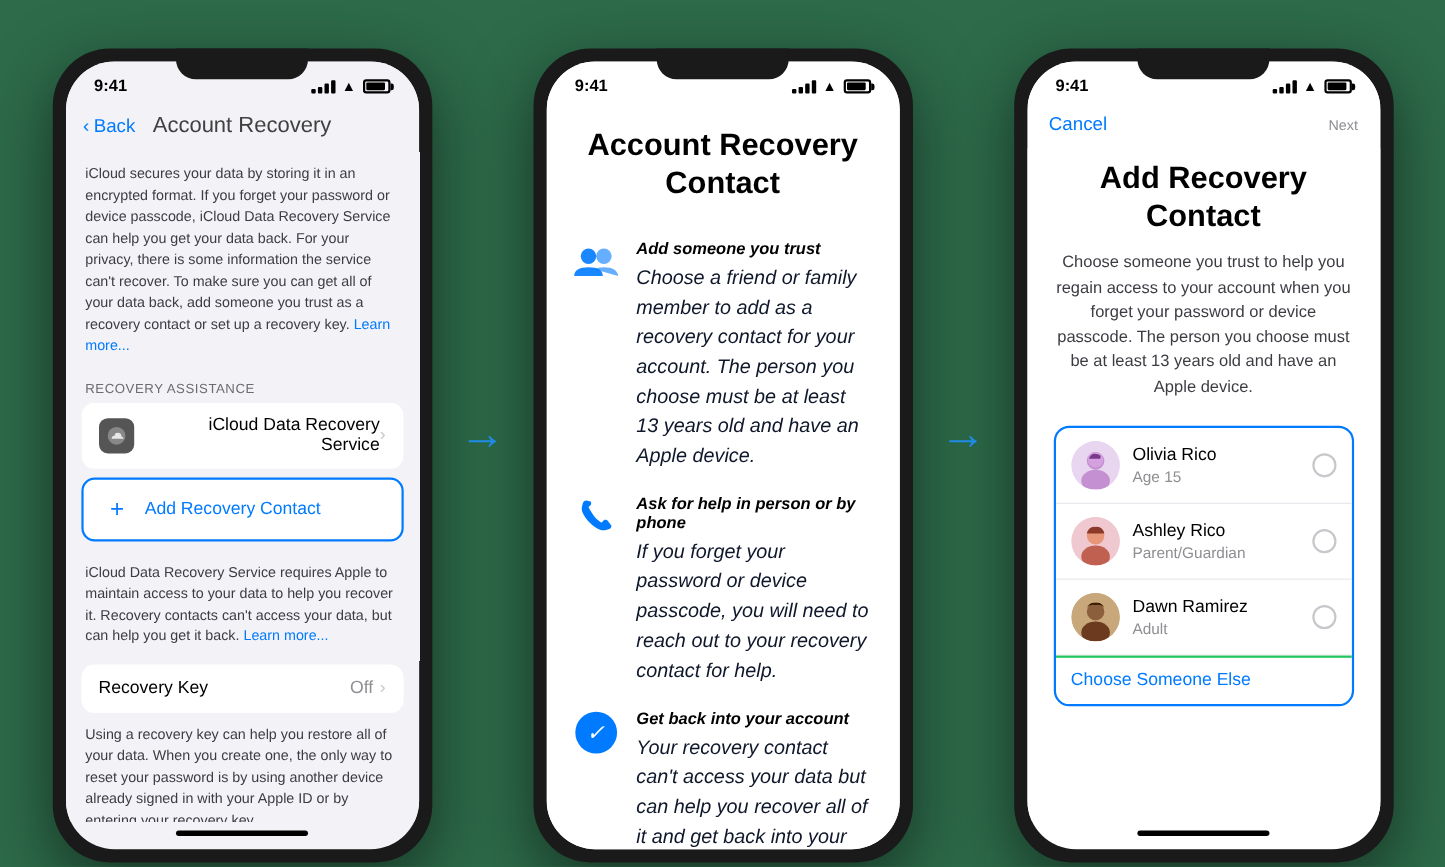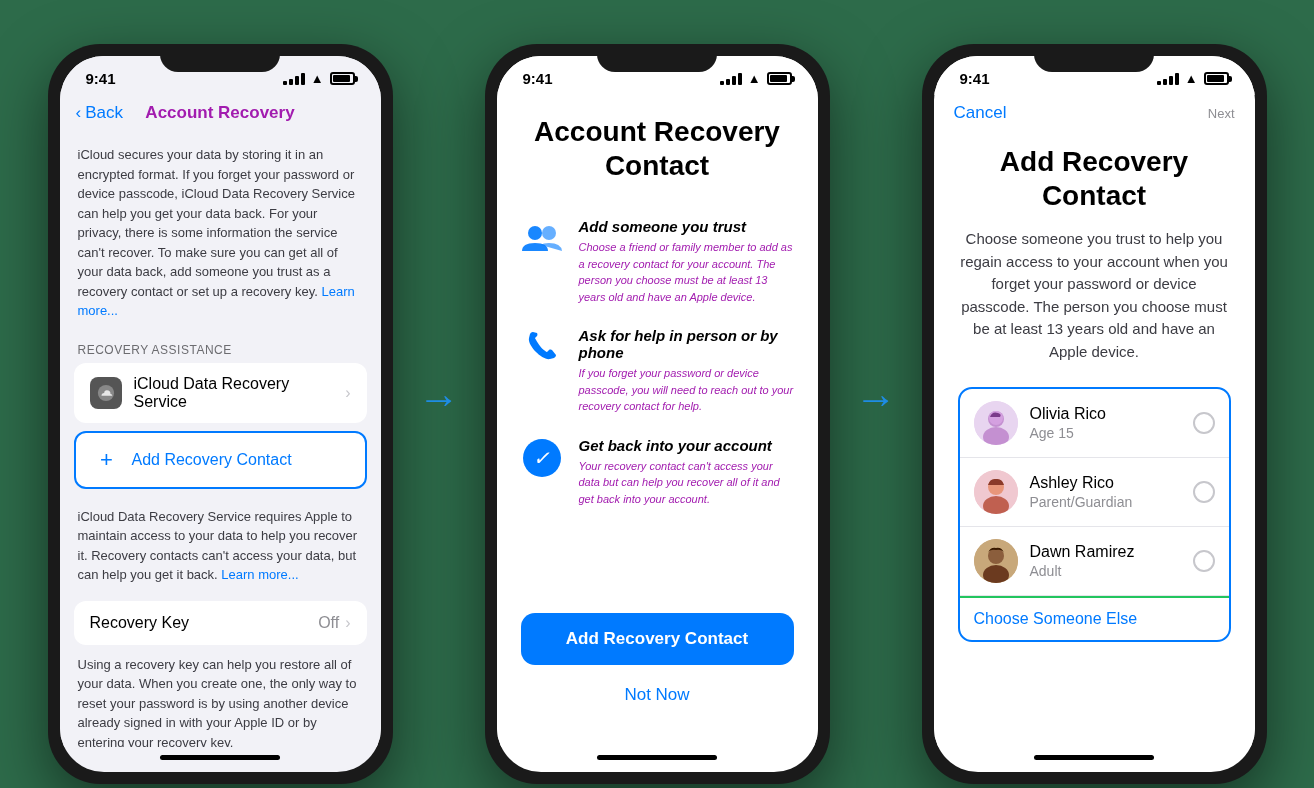--- a/index.html
+++ b/index.html
@@ -158,23 +158,23 @@
       position: absolute;
       left: 16px;
       display: flex;
       align-items: center;
       color: #007aff;
       font-size: 17px;
       gap: 4px;
     }
 
     .nav-title {
-      font-size: 17px;
-      font-weight: 700;
-      color: #a21caf;
+      font-size: 20px;
+      font-weight: 400;
+      color: #404040;
     }
 
     .p1-description {
       padding: 10px 18px 14px;
       font-size: 13px;
       color: #3c3c43;
       line-height: 1.5;
     }
 
     .p1-description a {
@@ -188,20 +188,21 @@
       color: #6c6c70;
       text-transform: uppercase;
       letter-spacing: 0.5px;
     }
 
     .list-group {
       background: #b91c1c;
       margin: 0 14px;
       border-radius: 12px;
       overflow: hidden;
+      text-align: right;
     }
 
     .list-item {
       display: flex;
       align-items: center;
       padding: 12px 16px;
       border-bottom: 1px solid #e5e5ea;
       background: #fff;
     }
 
@@ -353,22 +354,22 @@
     }
 
     .feature-text h3 {
       font-size: 15px;
       font-weight: 600;
       color: #000;
       margin-bottom: 4px;
     }
 
     .feature-text p {
-      font-size: 11px;
-      color: #a21caf;
+      font-size: 18px;
+      color: #0f172a;
       line-height: 1.5;
     }
 
     .p2-buttons {
       padding-top: 24px;
     }
 
     .btn-primary {
       width: 100%;
       padding: 16px;

